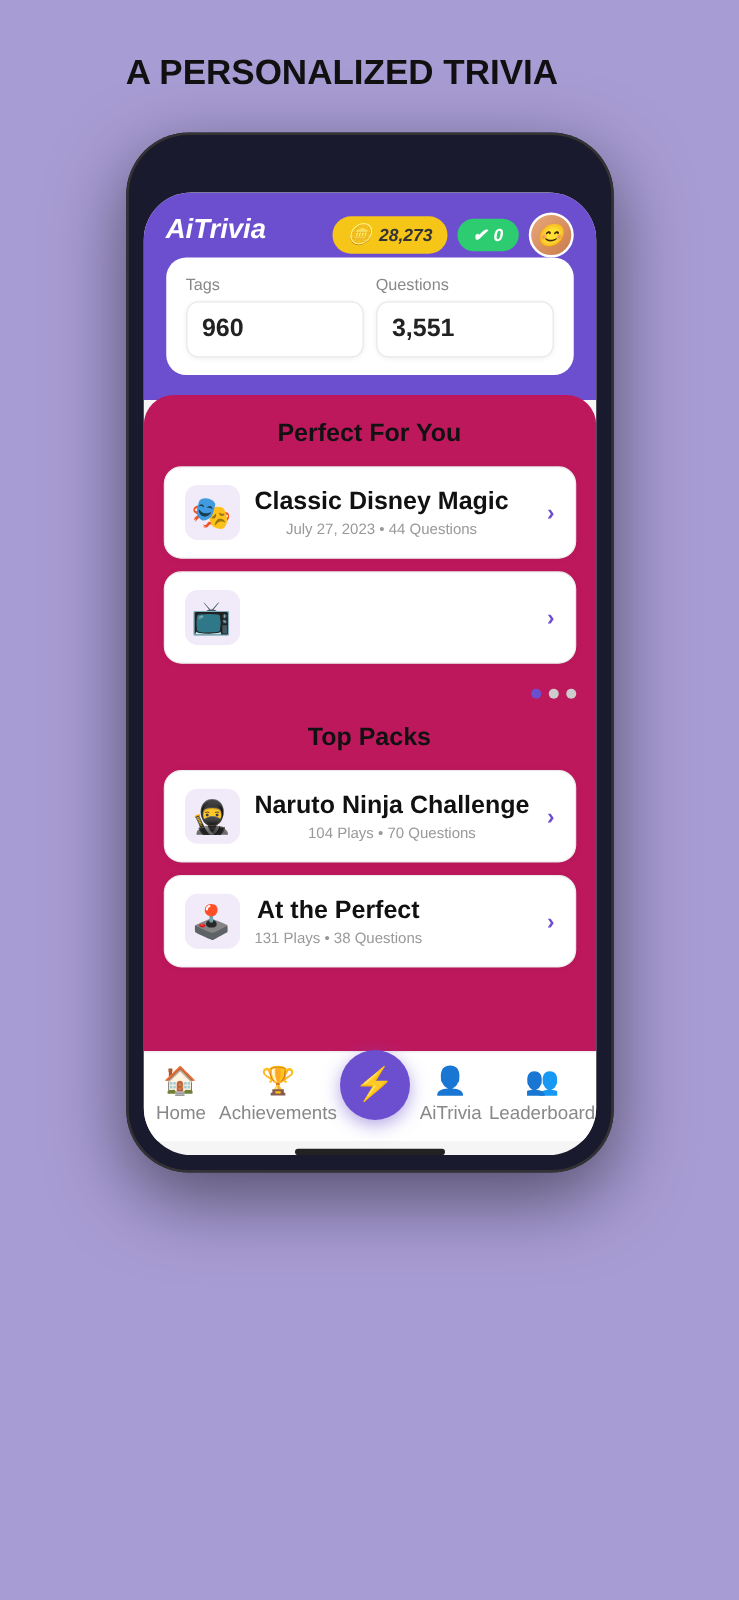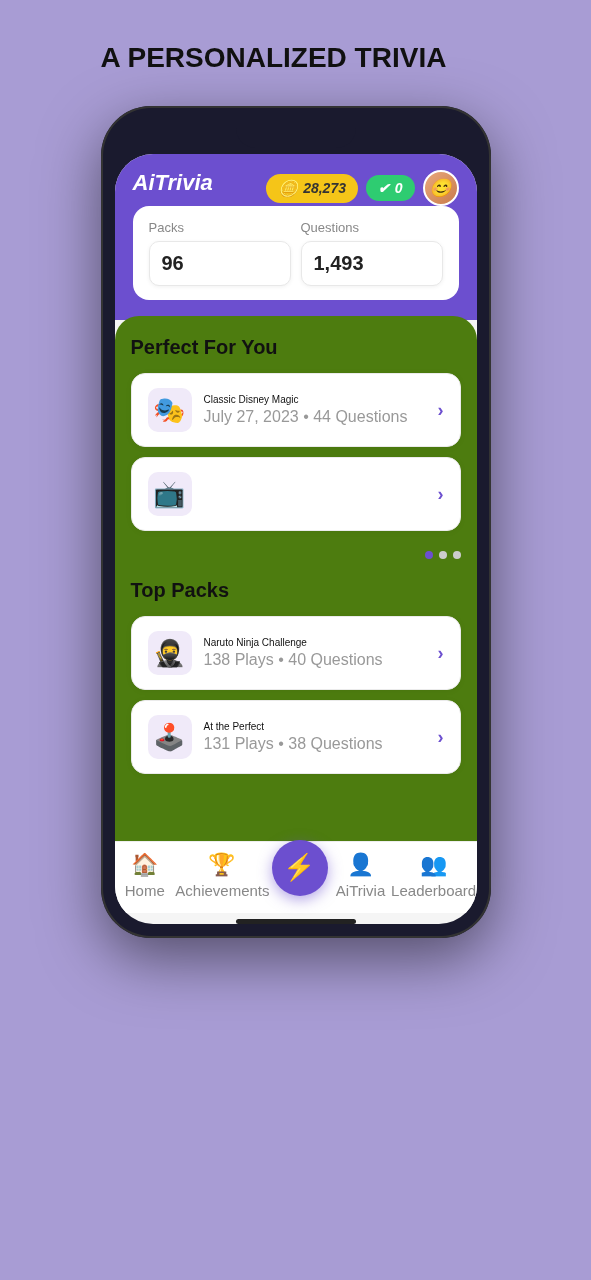--- a/index.html
+++ b/index.html
@@ -133,26 +133,27 @@
       border-radius: 10px;
       padding: 10px 12px;
       font-size: 20px;
       font-weight: 700;
       color: #222;
       box-shadow: 0 1px 4px rgba(0,0,0,0.06);
     }
 
     
     .app-content {
-      background: #4d7c0f;
+      background: #be185d;
       flex: 1;
       border-radius: 24px 24px 0 0;
       margin-top: -4px;
       padding: 20px 16px;
       overflow-y: auto;
+      text-align: center;
     }
 
     .section-title {
       font-size: 20px;
       font-weight: 800;
       color: #111;
       margin-bottom: 14px;
     }
 
     .pack-card {
@@ -177,27 +178,27 @@
       height: 44px;
       border-radius: 10px;
       display: flex;
       align-items: center;
       justify-content: center;
       font-size: 26px;
       background: #f0eaf9;
     }
     .pack-info {}
     .pack-name {
-      font-size: 10px;
-      font-weight: 400;
+      font-size: 20px;
+      font-weight: 700;
       color: #111;
       margin-bottom: 3px;
     }
     .pack-meta {
-      font-size: 16px;
+      font-size: 12px;
       color: #999;
     }
     .chevron {
       color: #6c4fcf;
       font-size: 18px;
       font-weight: 600;
     }
 
     .section-gap { margin-bottom: 20px; }
 
@@ -293,26 +294,26 @@
             </div>
             <div class="avatar-circle">
               <span>😊</span>
             </div>
           </div>
         </div>
 
         <div class="stats-card">
           <div class="stats-row">
             <div class="stat-item">
-              <div class="stat-label">Packs</div>
-              <div class="stat-value-box">96</div>
+              <div class="stat-label">Tags</div>
+              <div class="stat-value-box">960</div>
             </div>
             <div class="stat-item">
               <div class="stat-label">Questions</div>
-              <div class="stat-value-box">1,493</div>
+              <div class="stat-value-box">3,551</div>
             </div>
           </div>
         </div>
       </div>
 
       <div class="app-content">
 
         <div class="section-gap">
           <div class="section-title">Perfect For You</div>
 
@@ -342,21 +343,21 @@
         </div>
 
         <div class="section-gap">
           <div class="section-title">Top Packs</div>
 
           <div class="pack-card">
             <div class="pack-card-left">
               <div class="pack-icon">🥷</div>
               <div class="pack-info">
                 <div class="pack-name">Naruto Ninja Challenge</div>
-                <div class="pack-meta">138 Plays • 40 Questions</div>
+                <div class="pack-meta">104 Plays • 70 Questions</div>
               </div>
             </div>
             <span class="chevron">›</span>
           </div>
 
           <div class="pack-card">
             <div class="pack-card-left">
               <div class="pack-icon">🕹️</div>
               <div class="pack-info">
                 <div class="pack-name">At the Perfect</div>

